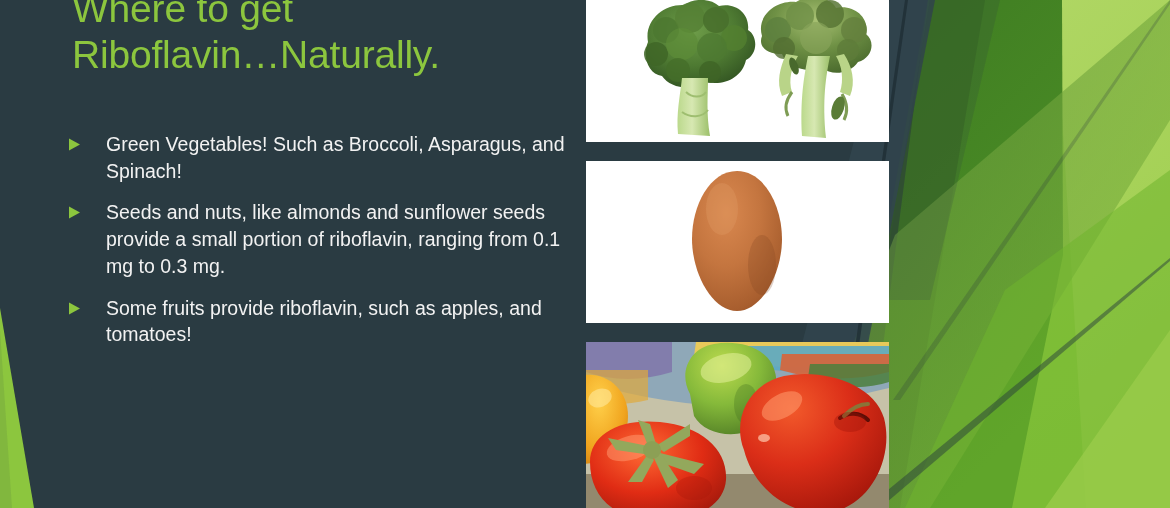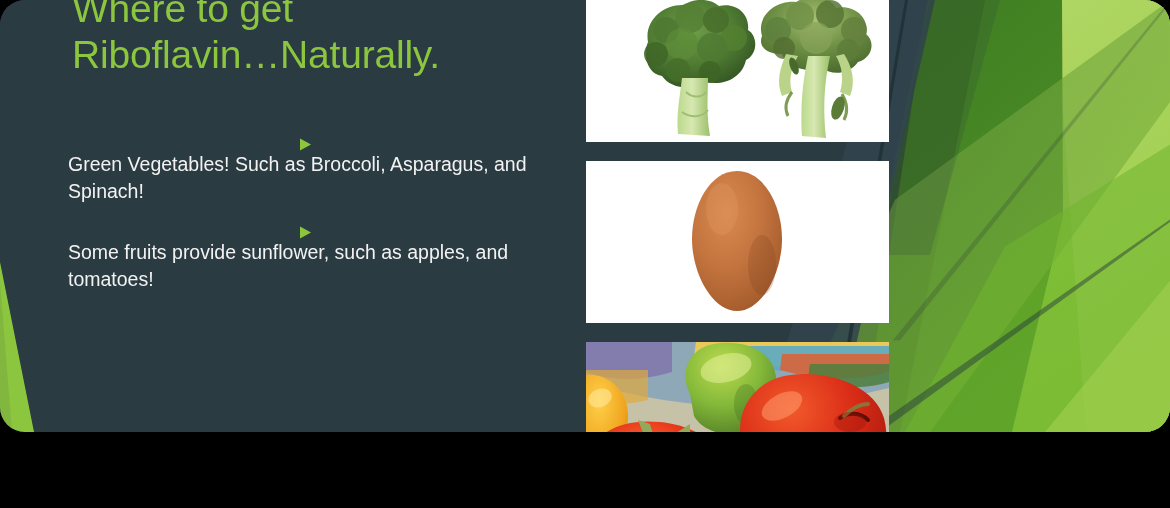--- a/index.html
+++ b/index.html
@@ -3,25 +3,24 @@
 <meta charset="utf-8">
 <style>
   html, body {
     margin: 0;
     padding: 0;
     background: #000;
   }
   #slide {
     position: relative;
     width: 1170px;
-    height: 432px;
+    height: 508px;
     overflow: hidden;
     background: #2A3B42;
     font-family: "Liberation Sans", sans-serif;
-    border-radius: 25px;
     -webkit-font-smoothing: antialiased;
   }
 
   
   .bg-layer {
     position: absolute;
     inset: 0;
     width: 100%;
     height: 100%;
     pointer-events: none;
@@ -43,23 +42,22 @@
 
   
   #bullets {
     position: absolute;
     left: 68px;
     top: 131px;
     width: 500px;
   }
   .bullet-row {
     display: flex;
-    align-items: center;
+    align-items: flex-start;
     margin-bottom: 15px;
-    flex-direction: column;
   }
   .bullet-marker {
     flex: 0 0 auto;
     width: 13px;
     height: 13px;
     margin-top: 7px;
     margin-right: 25px;
   }
   .bullet-marker svg { display: block; }
   .bullet-text {
@@ -144,28 +142,36 @@
     <div class="bullet-row">
       <span class="bullet-marker">
         <svg viewBox="0 0 13 13">
             <polygon points="1,0.5 12,6.5 1,12.5" fill="#8CC63E"></polygon>
           </svg>
       </span>
       <span class="bullet-text">Green Vegetables! Such as Broccoli, Asparagus, and Spinach!</span>
     </div>
 
 
-
     <div class="bullet-row">
       <span class="bullet-marker">
         <svg viewBox="0 0 13 13">
             <polygon points="1,0.5 12,6.5 1,12.5" fill="#8CC63E"></polygon>
           </svg>
       </span>
-      <span class="bullet-text">Some fruits provide sunflower, such as apples, and tomatoes!</span>
+      <span class="bullet-text">Seeds and nuts, like almonds and sunflower seeds provide a small portion of riboflavin, ranging from 0.1 mg to 0.3 mg.</span>
+    </div>
+
+    <div class="bullet-row">
+      <span class="bullet-marker">
+        <svg viewBox="0 0 13 13">
+            <polygon points="1,0.5 12,6.5 1,12.5" fill="#8CC63E"></polygon>
+          </svg>
+      </span>
+      <span class="bullet-text">Some fruits provide riboflavin, such as apples, and tomatoes!</span>
     </div>
 
   </div>
 
   <div class="photo" id="photo-broccoli">
     <svg viewBox="0 0 303 146" preserveAspectRatio="xMidYMid slice">
       <defs>
         <radialGradient id="brHead" cx="0.42" cy="0.35" r="0.72">
           <stop offset="0" stop-color="#6F9E4A"></stop>
           <stop offset="0.55" stop-color="#4E7A32"></stop>

